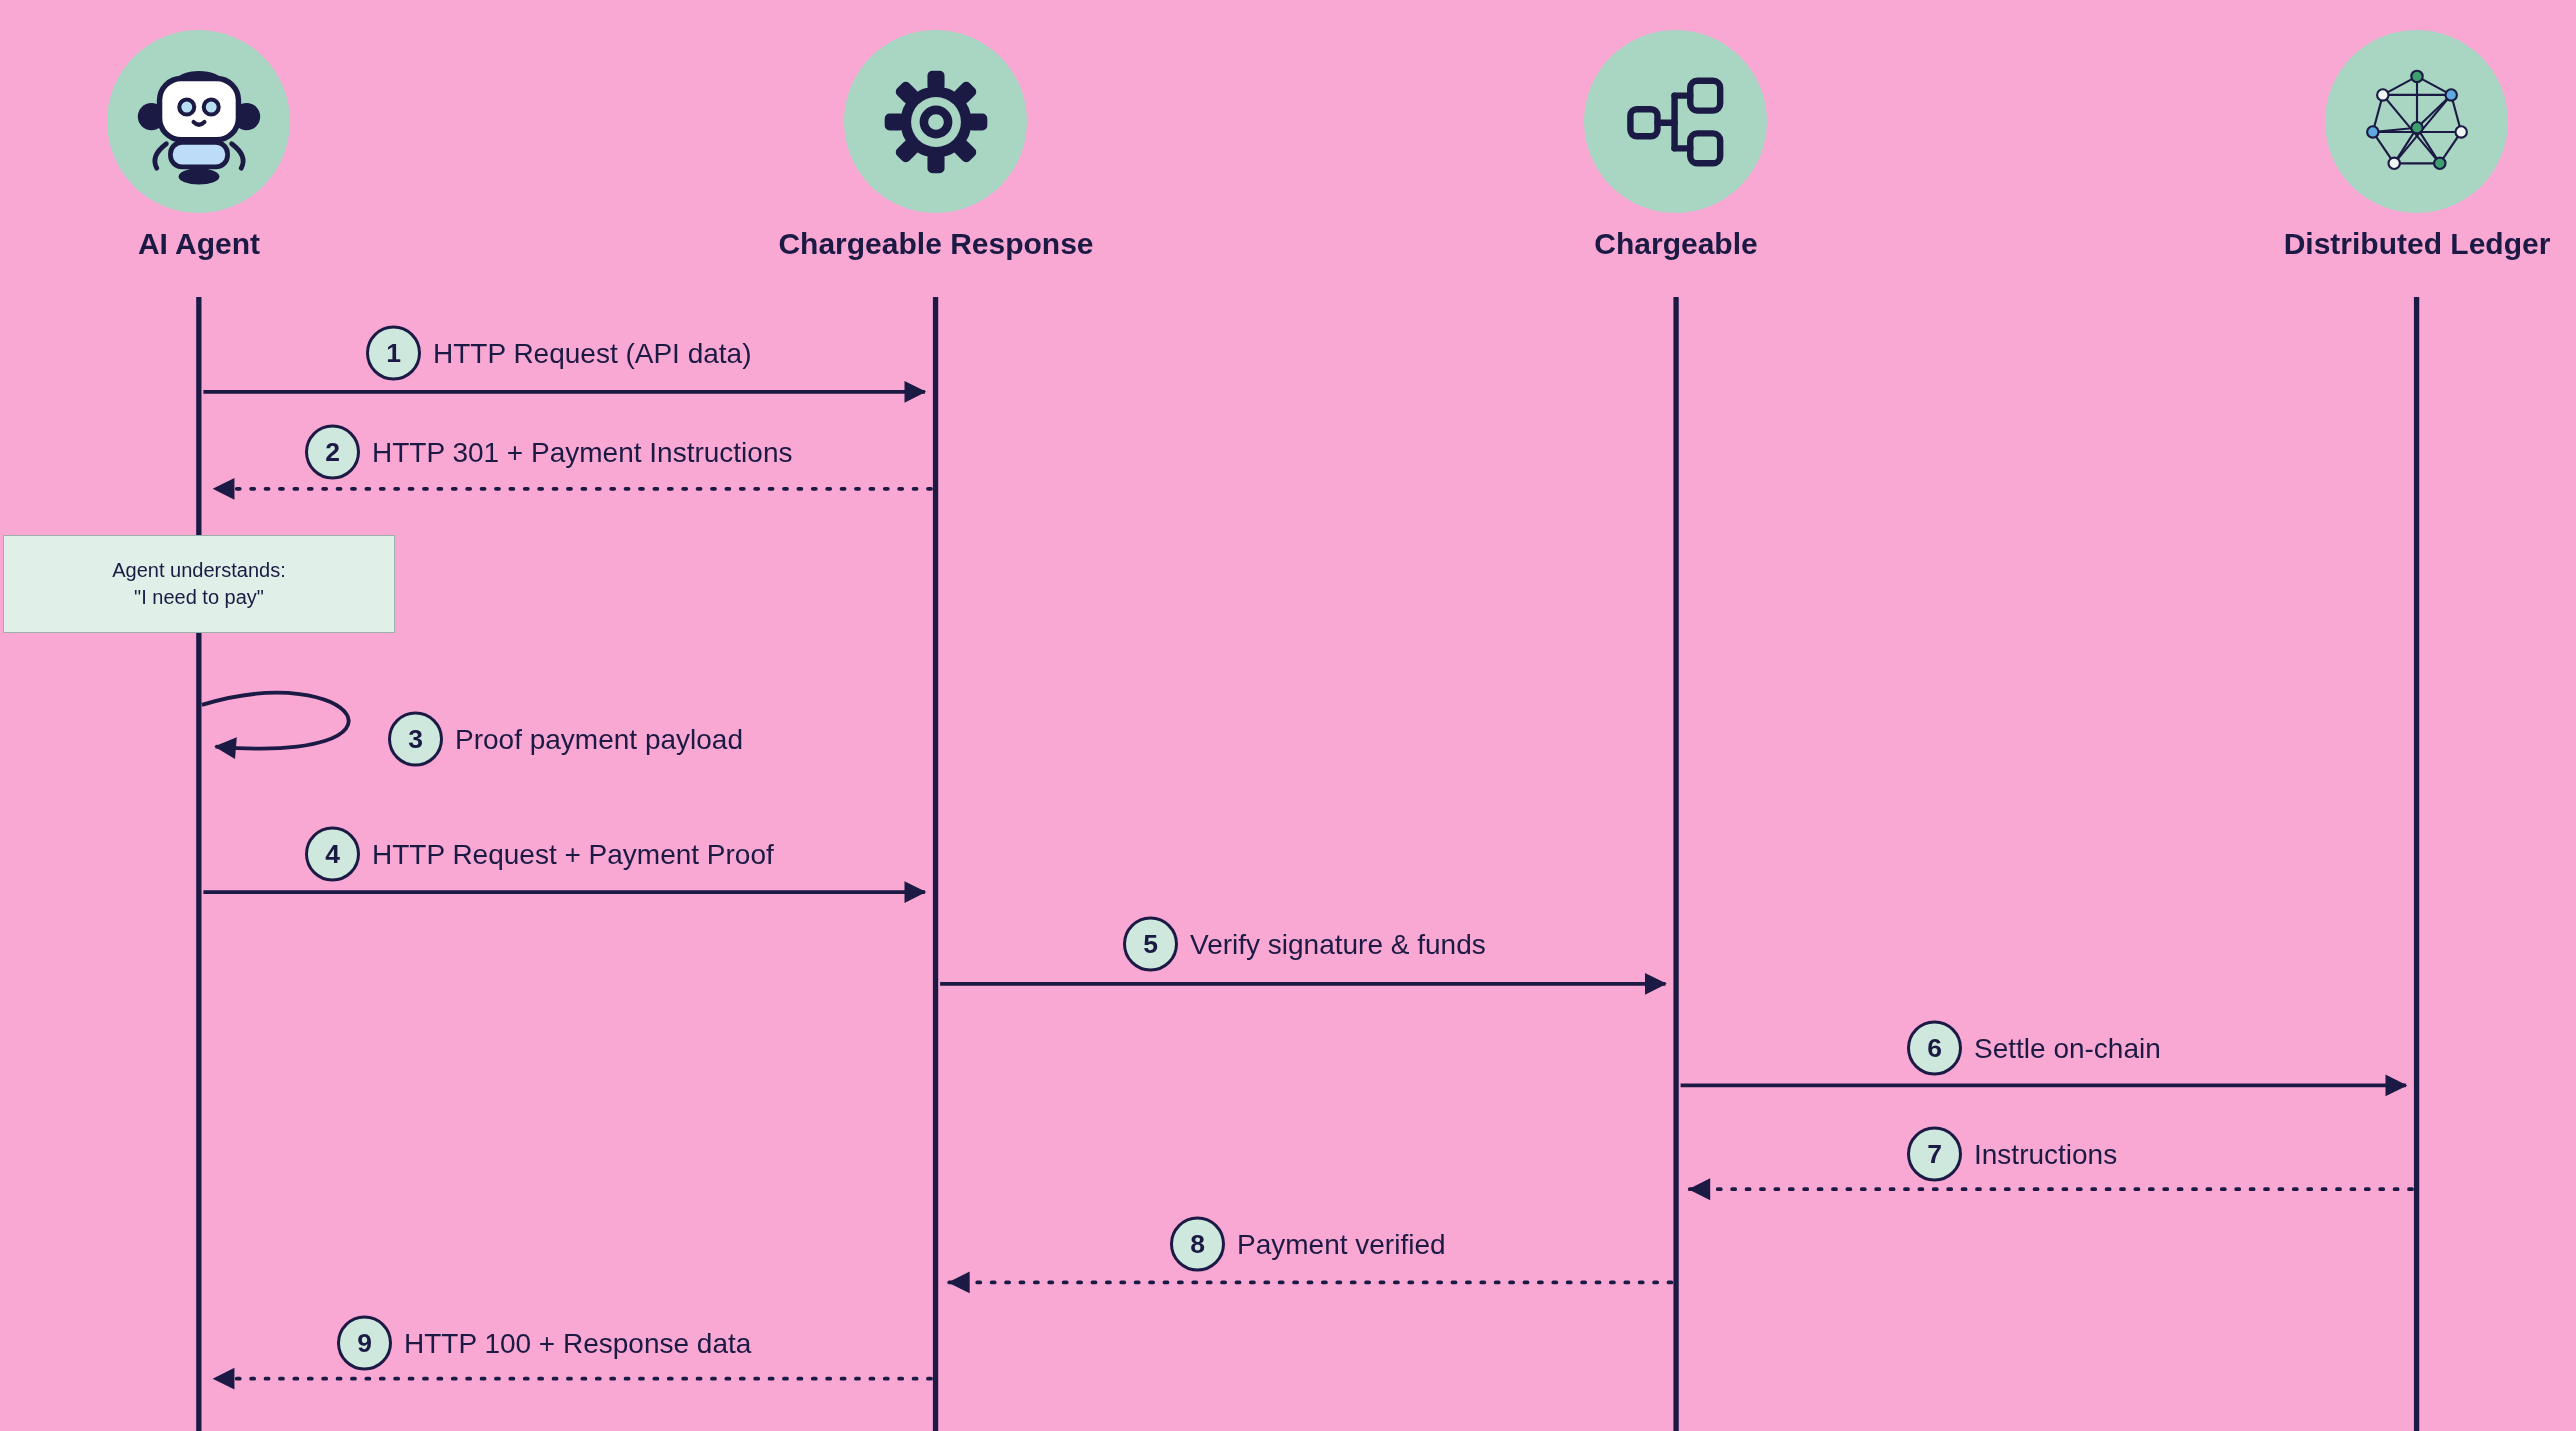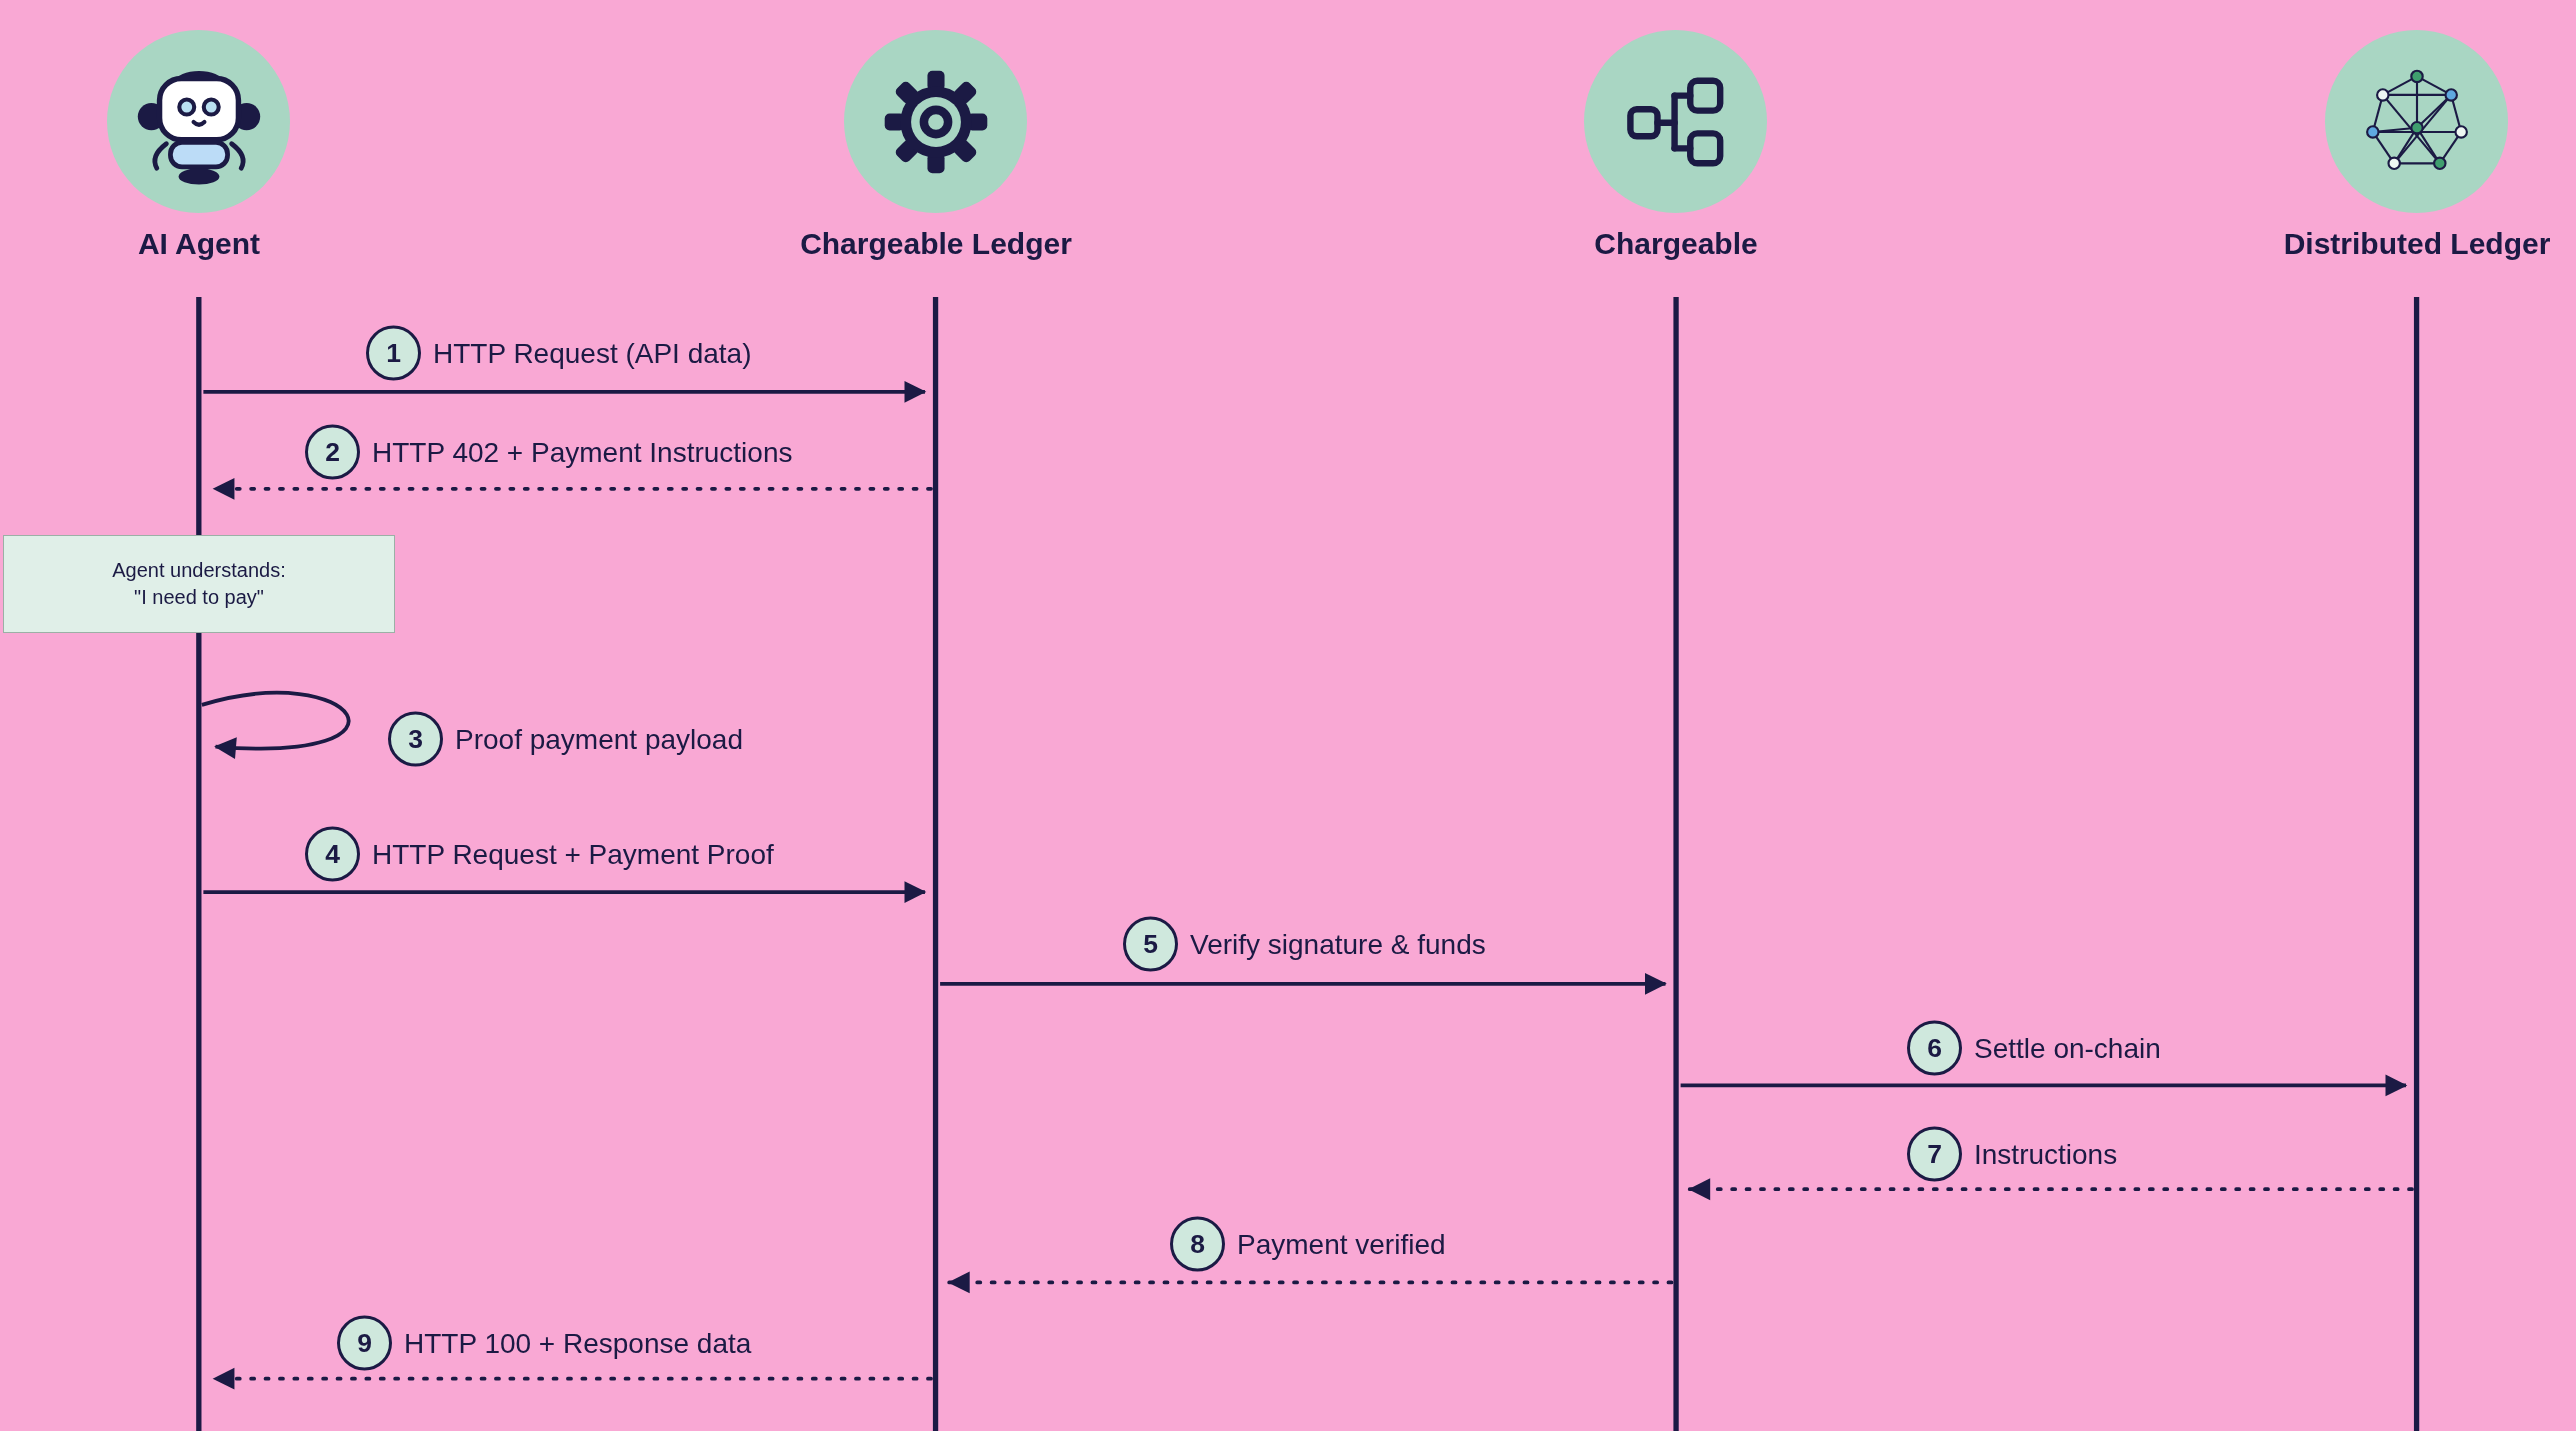--- a/index.html
+++ b/index.html
@@ -158,37 +158,37 @@
           <circle class="net-white" cx="48" cy="138" r="8"></circle>
           <circle class="net-blue" cx="18" cy="94" r="8"></circle>
           <circle class="net-white" cx="32" cy="42" r="8"></circle>
           <circle class="net-green" cx="80" cy="88" r="8"></circle>
         </g>
       </svg>
     </span>
   </div>
 
   <div class="actor-label" style="left:32px;">AI Agent</div>
-  <div class="actor-label" style="left:769px;">Chargeable Ledger</div>
+  <div class="actor-label" style="left:769px;">Chargeable Response</div>
   <div class="actor-label" style="left:1509px;">Chargeable</div>
   <div class="actor-label" style="left:2250px;">Distributed Ledger</div>
 
   <div class="note">
     <div>Agent understands:</div>
     <div>"I need to pay"</div>
   </div>
 
   <div class="msg" style="left:366px;top:353px;">
     <div class="badge">1</div>
     <div class="msg-label">HTTP Request (API data)</div>
   </div>
 
   <div class="msg" style="left:305px;top:452px;">
     <div class="badge">2</div>
-    <div class="msg-label">HTTP 402 + Payment Instructions</div>
+    <div class="msg-label">HTTP 301 + Payment Instructions</div>
   </div>
 
   <div class="msg" style="left:388px;top:739px;">
     <div class="badge">3</div>
     <div class="msg-label">Proof payment payload</div>
   </div>
 
   <div class="msg" style="left:305px;top:854px;">
     <div class="badge">4</div>
     <div class="msg-label">HTTP Request + Payment Proof</div>

